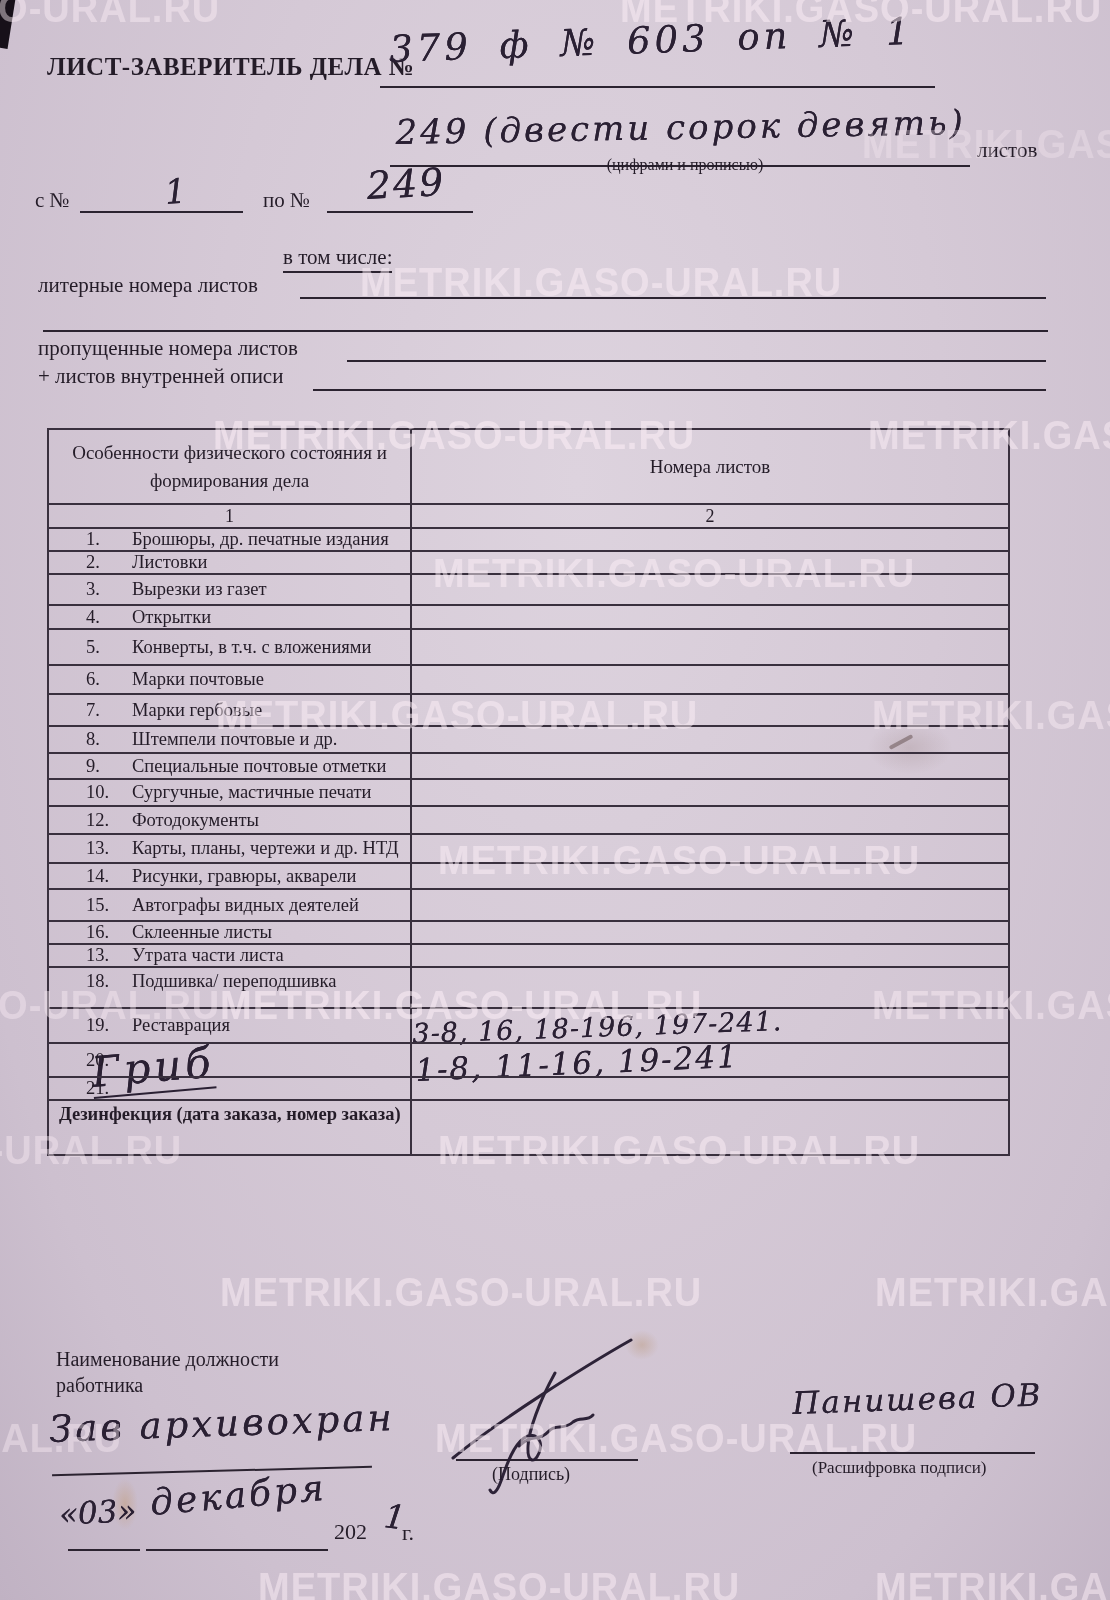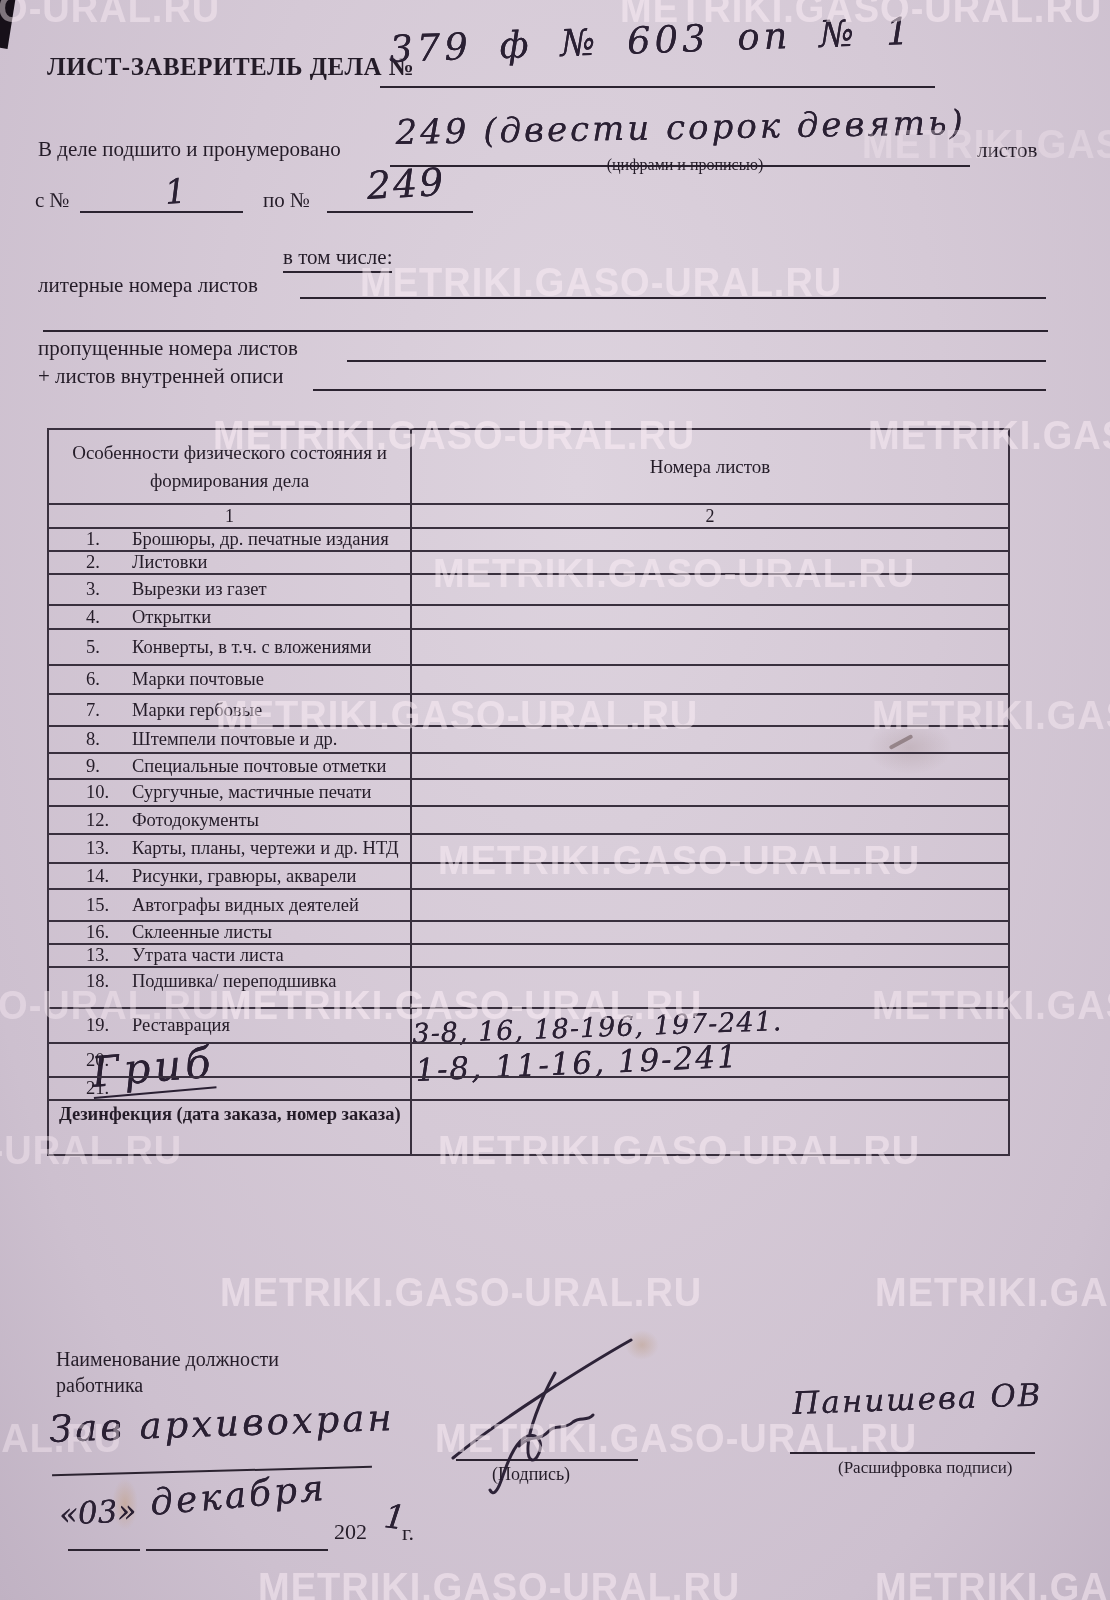--- a/index.html
+++ b/index.html
@@ -42,21 +42,20 @@
   <div class="corner-mark"></div>
   <div class="stain s1"></div>
   <div class="stain s2"></div>
   <div class="stain s3"></div>
   <div class="stain s4"></div>
 
   <div class="abs printed bold" style="left:47px;top:53px;font-size:25px;letter-spacing:.5px;">ЛИСТ-ЗАВЕРИТЕЛЬ ДЕЛА №</div>
   <div class="uline" style="left:380px;top:86px;width:555px;"></div>
   <div class="hand" style="left:390px;top:28px;font-size:37px;letter-spacing:4px;word-spacing:12px;transform:rotate(-2deg);">379 ф № 603 оп № 1</div>
 
-  <div class="abs printed" style="left:38px;top:137px;font-size:21px;">В деле подшито и пронумеровано</div>
   <div class="uline" style="left:390px;top:165px;width:580px;"></div>
   <div class="hand" style="left:396px;top:112px;font-size:34px;letter-spacing:3px;transform:rotate(-1deg);">249 (двести сорок девять)</div>
   <div class="abs printed" style="left:977px;top:138px;font-size:21px;">листов</div>
   <div class="abs printed" style="left:580px;top:156px;width:210px;text-align:center;font-size:16px;">(цифрами и прописью)</div>
 
   <div class="abs printed" style="left:35px;top:188px;font-size:21px;">с №</div>
   <div class="uline" style="left:80px;top:211px;width:163px;"></div>
   <div class="hand" style="left:166px;top:172px;font-size:34px;transform:rotate(-4deg);">1</div>
   <div class="abs printed" style="left:263px;top:188px;font-size:21px;">по №</div>
   <div class="uline" style="left:327px;top:211px;width:146px;"></div>
@@ -186,21 +185,21 @@
       <path d="M18,140 C60,105 150,48 196,22"></path>
       <path d="M120,55 C104,84 94,112 93,128 C92,143 99,147 104,135 C109,122 100,113 89,120 C78,128 72,146 66,163 C62,174 58,178 55,172"></path>
       <path d="M84,128 C97,115 104,124 114,113 C121,105 128,113 138,104 C145,98 152,104 158,97"></path>
     </g>
   </svg>
   <div class="uline" style="left:456px;top:1459px;width:182px;"></div>
   <div class="abs printed" style="left:492px;top:1464px;font-size:18px;">(Подпись)</div>
 
   <div class="hand" style="left:793px;top:1385px;font-size:31px;letter-spacing:2px;transform:rotate(-2deg);">Панишева ОВ</div>
   <div class="uline" style="left:790px;top:1452px;width:245px;"></div>
-  <div class="abs printed" style="left:838px;top:1458px;font-size:17px;">(Расшифровка подписи)</div>
+  <div class="abs printed" style="left:812px;top:1458px;font-size:17px;">(Расшифровка подписи)</div>
 
   <div class="hand" style="left:60px;top:1496px;font-size:31px;transform:rotate(-3deg);">
     <span>«</span><span>03</span><span>»</span>
   </div>
   <div class="uline" style="left:68px;top:1549px;width:72px;"></div>
   <div class="hand" style="left:152px;top:1482px;font-size:36px;letter-spacing:3px;transform:rotate(-5deg);">декабря</div>
   <div class="uline" style="left:146px;top:1549px;width:182px;"></div>
   <div class="abs printed" style="left:334px;top:1519px;font-size:22px;">202</div>
   <div class="hand" style="left:382px;top:1496px;font-size:33px;transform:rotate(7deg);">1</div>
   <div class="abs printed" style="left:402px;top:1520px;font-size:22px;">г.</div>

